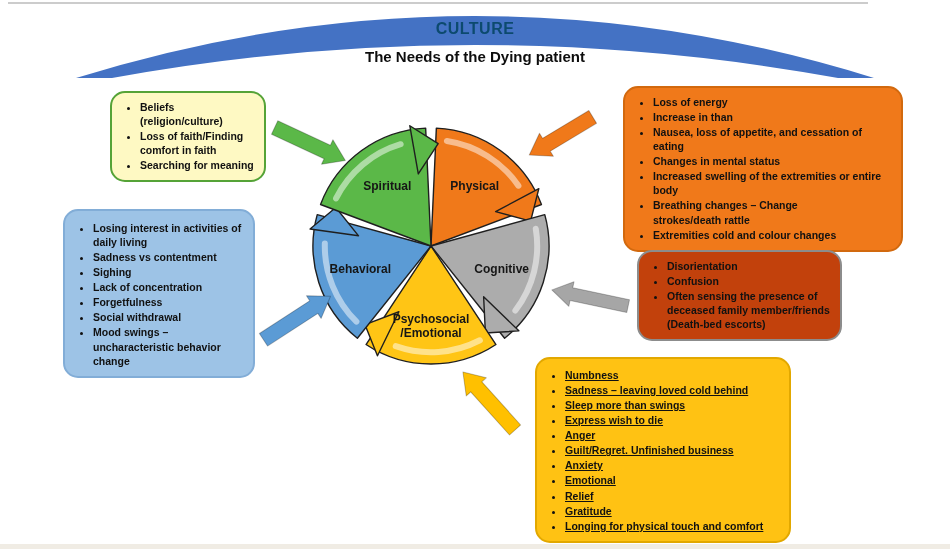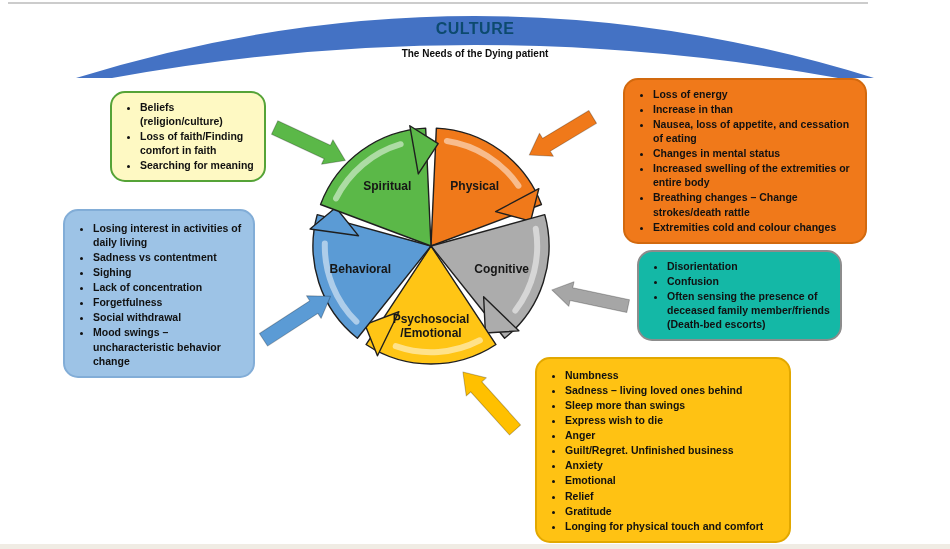--- a/index.html
+++ b/index.html
@@ -9,33 +9,33 @@
   }
   .topline{position:absolute;left:8px;top:2px;width:860px;height:2px;background:#cccccc;}
   .bottomline{position:absolute;left:0;top:544px;width:950px;height:5px;background:#f0ece4;}
   svg.scene{position:absolute;left:0;top:0;}
   .culture-title{
     position:absolute;left:0;top:20px;width:950px;text-align:center;
     font-size:16px;font-weight:bold;color:#0c4a6e;letter-spacing:.5px;
   }
   .subtitle{
     position:absolute;left:0;top:48px;width:950px;text-align:center;
-    font-size:10px;font-weight:bold;color:#0d0d0d;
+    font-size:15px;font-weight:bold;color:#0d0d0d;
   }
   .callout{
     position:absolute;border:2px solid transparent;border-radius:15px;
     color:#111;font-weight:bold;box-sizing:border-box;
   }
   .callout ul{margin:0;padding:7px 8px 7px 28px;}
   .callout li{font-size:10.5px;line-height:1.34;white-space:pre-line;margin:0 0 1px 0;}
   .co-spiritual   {left:110px;top:91px; width:156px;min-height:78px;}
-  .co-physical    {left:623px;top:78px; width:244px;min-height:153px;}
+  .co-physical    {left:623px;top:86px; width:280px;min-height:153px;}
   .co-cognitive   {left:637px;top:250px;width:205px;min-height:85px;}
   .co-behavioral  {left:63px; top:209px;width:192px;min-height:161px;padding-top:3px;}
-  .co-psychosocial{left:535px;top:357px;width:256px;min-height:172px;padding-top:2px;}
+  .co-psychosocial{left:535px;top:357px;width:256px;min-height:172px;padding-top:2px;text-decoration:underline;}
 </style>
 </head>
 <body>
 
 <div class="stage">
 
   <div class="topline"></div>
   <div class="bottomline"></div>
 
   <svg class="scene" width="950" height="549" viewBox="0 0 950 549">
@@ -86,42 +86,42 @@
         <li>Loss of energy</li>
         <li>Increase in than</li>
         <li>Nausea, loss of appetite, and cessation of eating</li>
         <li>Changes in mental status</li>
         <li>Increased swelling of the extremities or entire body</li>
         <li>Breathing changes – Change
 strokes/death rattle</li>
         <li>Extremities cold and colour changes</li>
       </ul>
   </div>
-  <div class="callout co-cognitive" style="background: #14b8a6; border-color: rgb(140, 140, 140);">
+  <div class="callout co-cognitive" style="background: #c2410c; border-color: rgb(140, 140, 140);">
     <ul>
         <li>Disorientation</li>
         <li>Confusion</li>
         <li>Often sensing the presence of deceased family member/friends (Death-bed escorts)</li>
       </ul>
   </div>
   <div class="callout co-behavioral" style="background: rgb(157, 195, 230); border-color: rgb(130, 173, 215);">
     <ul>
         <li>Losing interest in activities of daily living</li>
         <li>Sadness vs contentment</li>
         <li>Sighing</li>
         <li>Lack of concentration</li>
         <li>Forgetfulness</li>
         <li>Social withdrawal</li>
         <li>Mood swings – uncharacteristic behavior change</li>
       </ul>
   </div>
   <div class="callout co-psychosocial" style="background: rgb(255, 194, 19); border-color: rgb(226, 168, 0);">
     <ul>
         <li>Numbness</li>
-        <li>Sadness – living loved ones behind</li>
+        <li>Sadness – leaving loved cold behind</li>
         <li>Sleep more than swings</li>
         <li>Express wish to die</li>
         <li>Anger</li>
         <li>Guilt/Regret. Unfinished business</li>
         <li>Anxiety</li>
         <li>Emotional</li>
         <li>Relief</li>
         <li>Gratitude</li>
         <li>Longing for physical touch and comfort</li>
       </ul>

